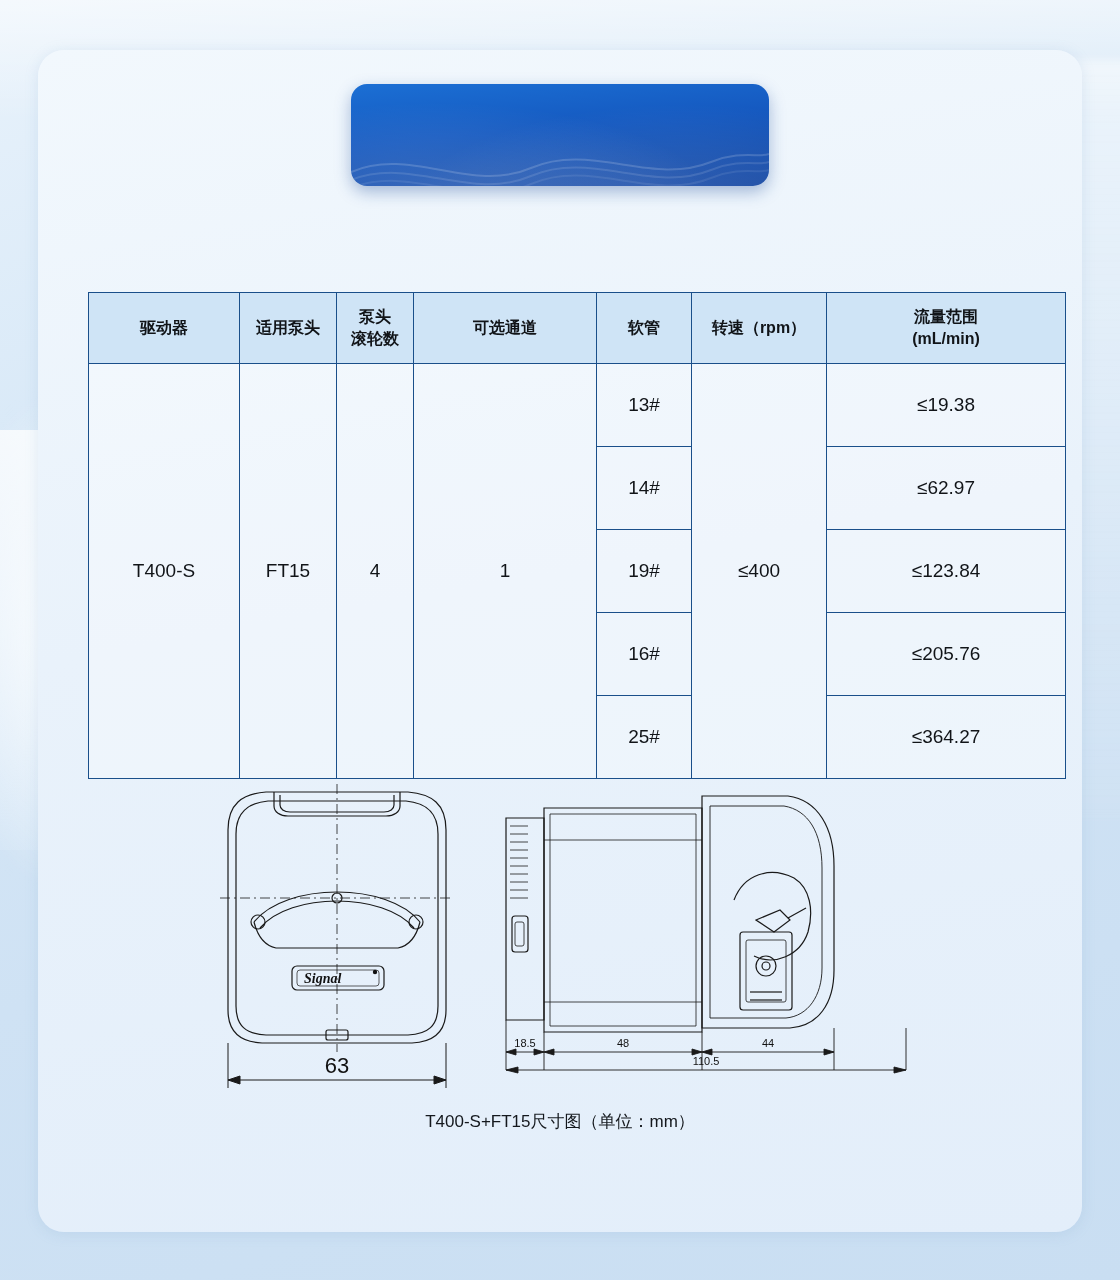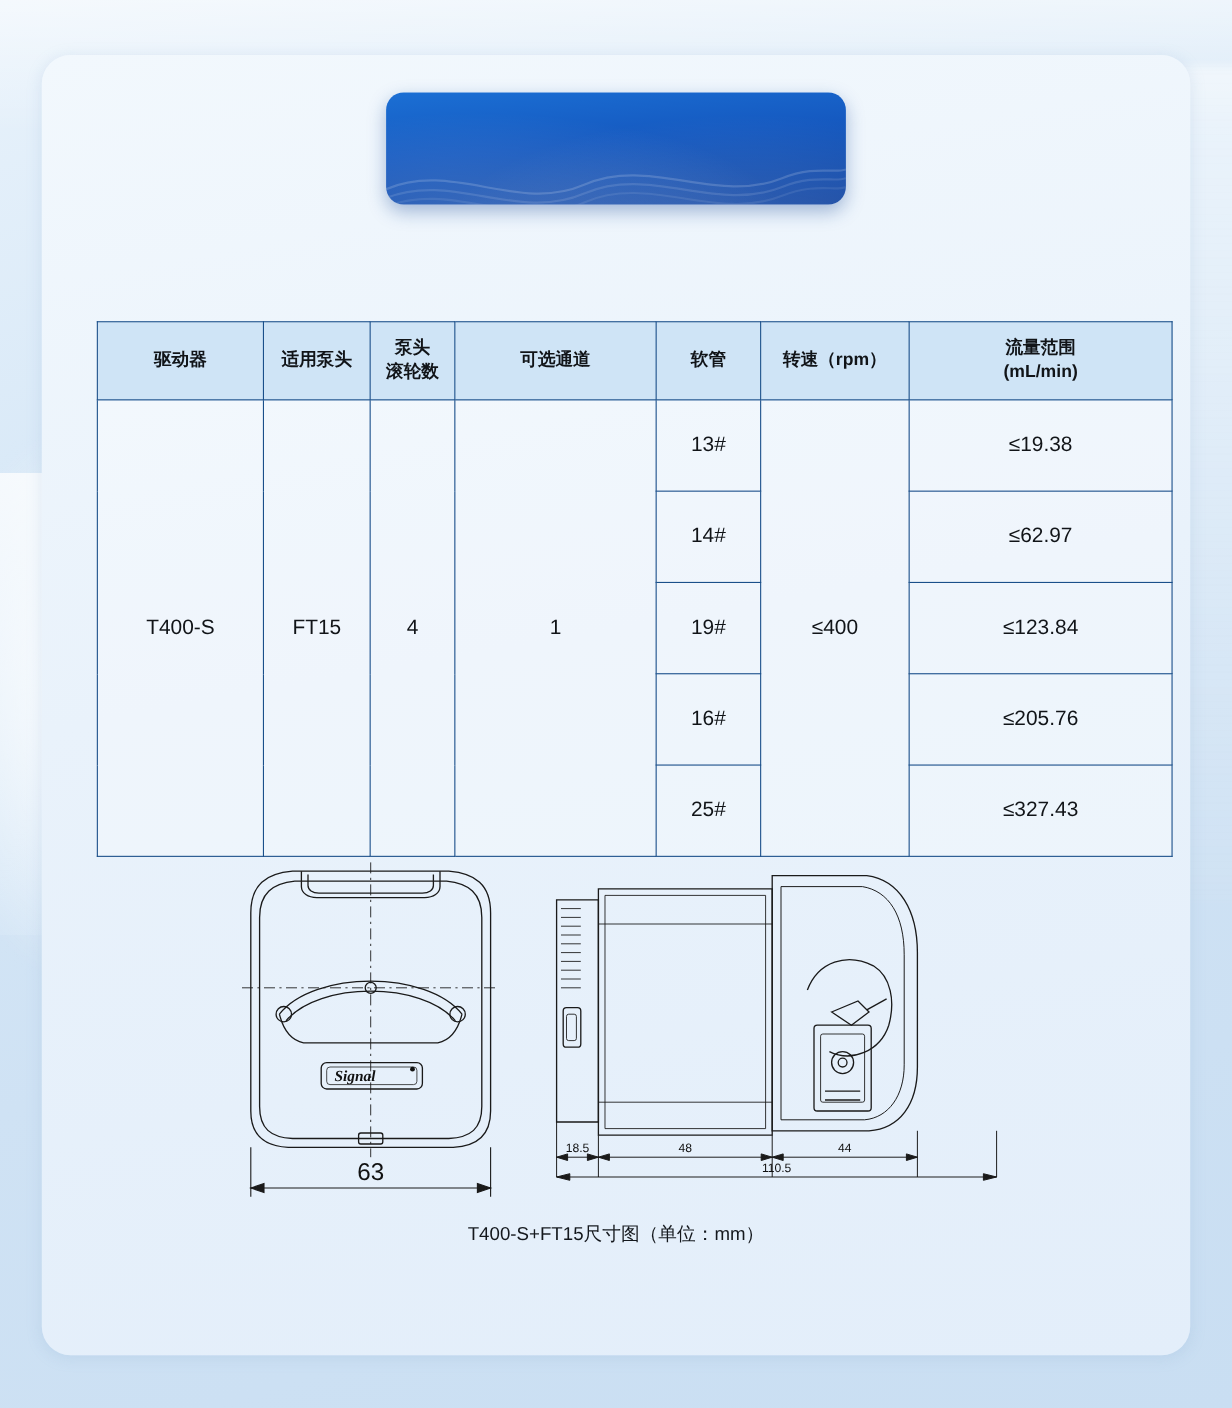--- a/index.html
+++ b/index.html
@@ -235,21 +235,21 @@
       <tr>
         <td>19#</td>
         <td>≤123.84</td>
       </tr>
       <tr>
         <td>16#</td>
         <td>≤205.76</td>
       </tr>
       <tr>
         <td>25#</td>
-        <td>≤327.43</td>
+        <td>≤364.27</td>
       </tr>
     </tbody>
   </table>
 </div>
 
 <div class="drawings">
 
   <div class="drawing-left">
     <svg width="280" height="340" viewBox="0 0 280 340">
       <g fill="none" stroke="#1a1a1a" stroke-width="1.2">

